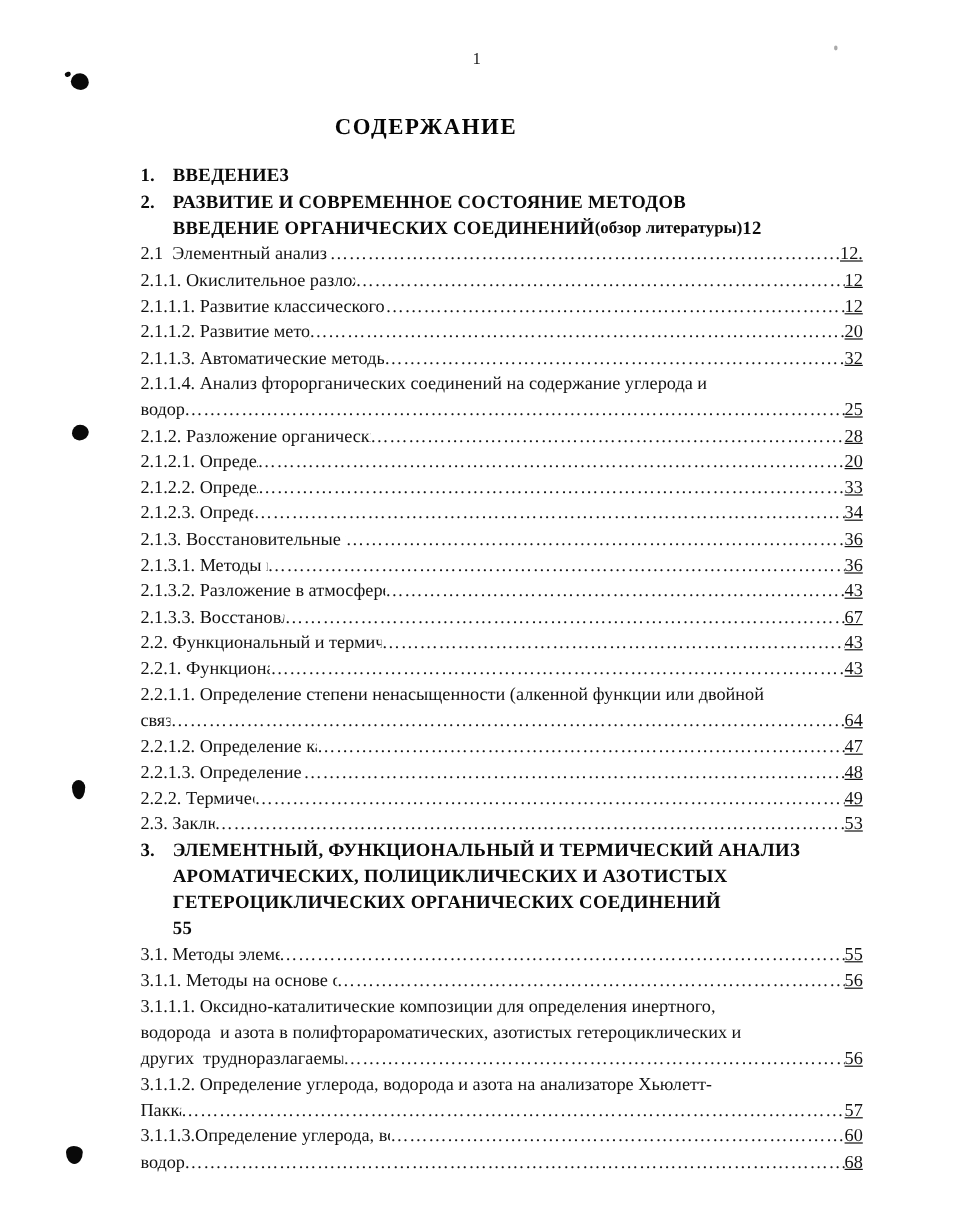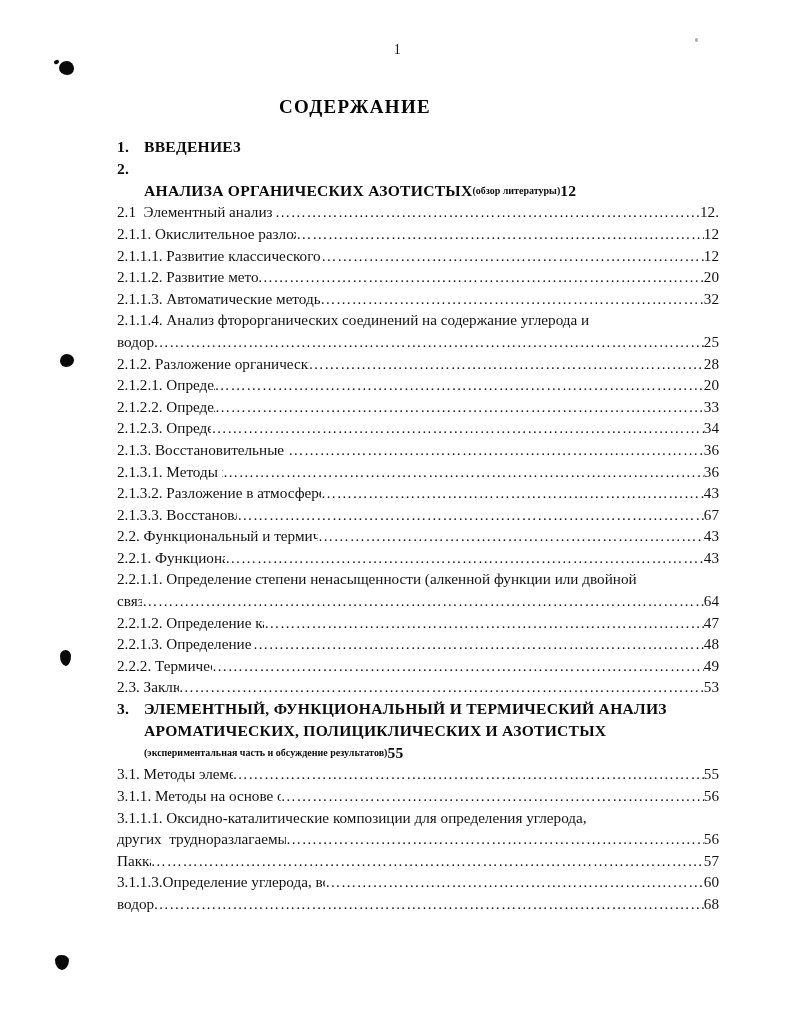--- a/index.html
+++ b/index.html
@@ -126,20 +126,21 @@
     min-width: 0;
   }
   .toc-row .leader::before {
     content: "……………………………………………………………………………………………………………………………………………………";
   }
 
   .toc-row .pg {
     flex: 0 0 auto;
     text-align: center;
     padding-left: 0px;
+    text-decoration: underline;
   }
 
   .major-line {
     display: flex;
     align-items: flex-end;
     font-weight: bold;
     font-size: 15.6px;
     line-height: 21.8px;
     letter-spacing: 0.25px;
     color: #0d0d0d;
@@ -150,21 +151,21 @@
 
   .num-col {
     display: inline-block;
     width: 27px;
     flex: 0 0 27px;
     font-weight: bold;
   }
 
   .sub-in-major {
     font-weight: bold;
-    font-size: 10px;
+    font-size: 14px;
     letter-spacing: 0;
   }
 
   
   .page { filter: contrast(1.02); }
 </style>
 </head>
 <body>
 
 <div class="page">
@@ -185,23 +186,24 @@
     <div class="major-line">
       <span class="num-col">1.</span>
       <span class="txt">ВВЕДЕНИЕ</span>
       <span class="leader"></span>
       <span class="pg">3</span>
     </div>
 
     <div>
       <div class="major-line">
         <span class="num-col">2.</span>
+        <span class="txt">РАЗВИТИЕ И СОВРЕМЕННОЕ СОСТОЯНИЕ МЕТОДОВ</span>
       </div>
       <div class="major-line hang">
-        <span class="txt">АНАЛИЗА ОРГАНИЧЕСКИХ АЗОТИСТЫХ</span>
+        <span class="txt">ВВЕДЕНИЕ ОРГАНИЧЕСКИХ СОЕДИНЕНИЙ</span>
         <span class="sub-in-major">(обзор литературы)</span>
         <span class="leader"></span>
         <span class="pg">12</span>
       </div>
     </div>
 
     <div class="toc-row">
       <span class="txt">2.1  Элементный анализ органических соединений</span>
       <span class="leader"></span>
       <span class="pg">12.</span>
@@ -339,50 +341,58 @@
 
     <div>
       <div class="major-line">
         <span class="num-col">3.</span>
         <span class="txt">ЭЛЕМЕНТНЫЙ, ФУНКЦИОНАЛЬНЫЙ И ТЕРМИЧЕСКИЙ АНАЛИЗ</span>
       </div>
       <div class="major-line hang">
         <span class="txt">АРОМАТИЧЕСКИХ, ПОЛИЦИКЛИЧЕСКИХ И АЗОТИСТЫХ</span>
       </div>
       <div class="major-line hang">
-        <span class="sub-in-major">(экспериментальная часть и обсуждение результатов)</span>
+        <span class="txt">ГЕТЕРОЦИКЛИЧЕСКИХ ОРГАНИЧЕСКИХ СОЕДИНЕНИЙ</span>
+      </div>
+      <div class="major-line hang">
         <span class="leader"></span>
         <span class="pg">55</span>
       </div>
     </div>
 
     <div class="toc-row">
       <span class="txt">3.1. Методы элементного анализа</span>
       <span class="leader"></span>
       <span class="pg">55</span>
     </div>
 
     <div class="toc-row">
       <span class="txt">3.1.1. Методы на основе окислительного разложения</span>
       <span class="leader"></span>
       <span class="pg">56</span>
     </div>
 
     <div>
       <div class="toc-row noleader">
-        <span class="txt">3.1.1.1. Оксидно-каталитические композиции для определения углерода,</span>
+        <span class="txt">3.1.1.1. Оксидно-каталитические композиции для определения инертного,</span>
+      </div>
+      <div class="toc-row noleader">
+        <span class="txt">водорода  и азота в полифторароматических, азотистых гетероциклических и</span>
       </div>
       <div class="toc-row">
         <span class="txt">других  трудноразлагаемых органических соединениях</span>
         <span class="leader"></span>
         <span class="pg">56</span>
       </div>
     </div>
 
     <div>
+      <div class="toc-row noleader">
+        <span class="txt">3.1.1.2. Определение углерода, водорода и азота на анализаторе Хьюлетт-</span>
+      </div>
       <div class="toc-row">
         <span class="txt">Паккард</span>
         <span class="leader"></span>
         <span class="pg">57</span>
       </div>
     </div>
 
     <div class="toc-row">
       <span class="txt">3.1.1.3.Определение углерода, водорода и азота на анализаторе Карло Эрба</span>
       <span class="leader"></span>

